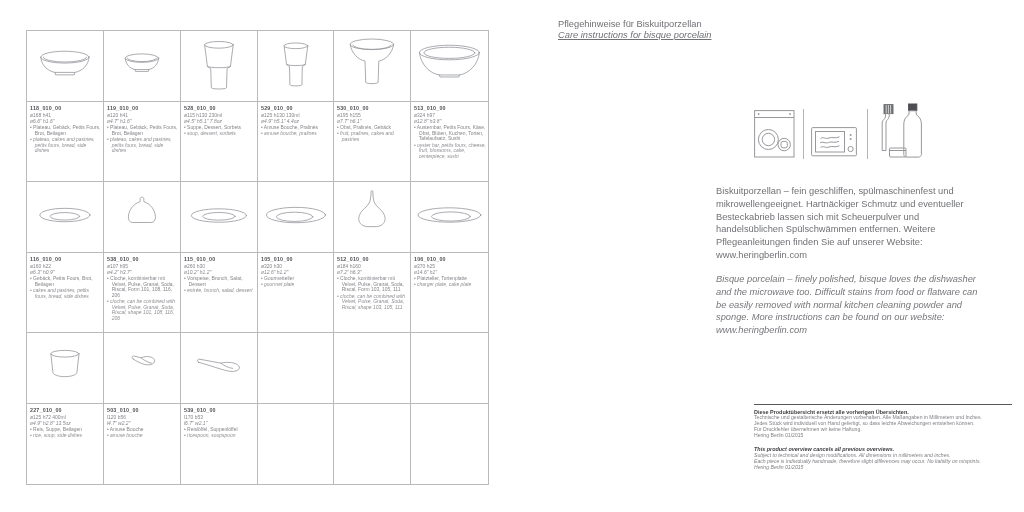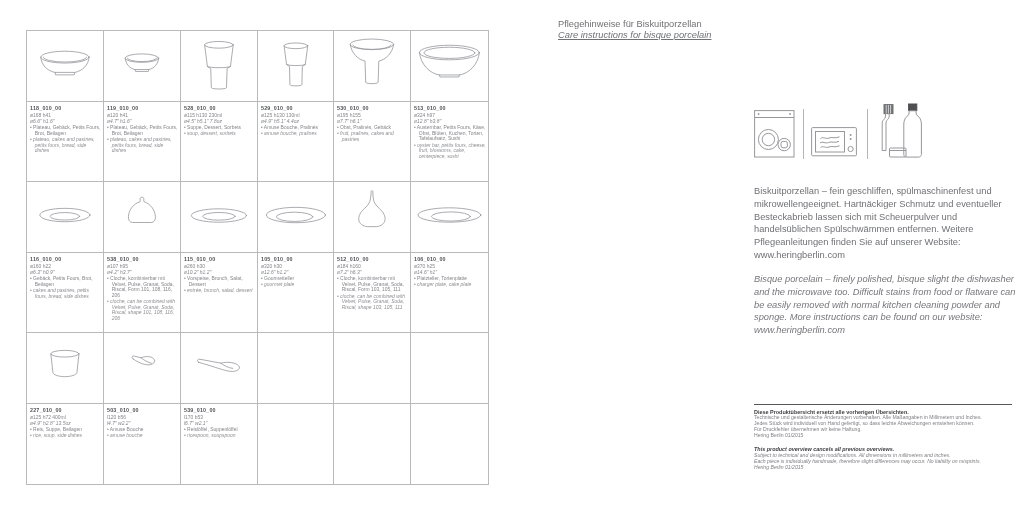--- a/index.html
+++ b/index.html
@@ -37,21 +37,21 @@
   .pdim{margin:0;}
   .pdim.in{font-style:italic;}
   .puse{margin:1px 0 0 0;padding-left:6px;text-indent:-6px;}
   .puse.en{font-style:italic;color:var(--muted2);}
   
   .titleblock{position:absolute;left:538px;top:19px;font-size:9.3px;line-height:10.8px;color:var(--para);margin-left:20px;}
   .titleblock .en{font-style:italic;text-decoration:underline;}
   .careicons{position:absolute;left:754px;top:103px;width:168px;height:56px;}
   .careicons svg{position:absolute;}
   .icon-sep{position:absolute;width:1px;top:6px;height:50px;background:#b3b4b6;}
-  .para{position:absolute;left:754px;width:262px;font-size:9.3px;line-height:12.7px;color:var(--para);}
+  .para{position:absolute;left:716px;width:262px;font-size:9.3px;line-height:12.7px;color:var(--para);}
   .para.de{top:176px;}
   .para.en{top:264px;font-style:italic;color:#76777b;}
   .footnote{position:absolute;left:754px;top:404px;width:258px;}
   .footrule{border-top:1px solid #57585a;height:0;margin-bottom:4px;}
   .fnscale{width:125%;transform:scale(0.8);transform-origin:0 0;
     font-size:6.4px;line-height:7.2px;color:var(--fnline);}
   .fn-head{margin:0;font-weight:bold;color:var(--fnhead);font-size:6.8px;}
   .fn-head.en{margin-top:11px;font-style:italic;}
   .fn-line{margin:0;}
   .fn-line.en{font-style:italic;}
@@ -407,21 +407,21 @@
       <path d="M9.5 10.6 L9.5 13 C9.5 14.5 8.8 15.5 7.8 16.5 C6.8 17.5 6.2 18.5 6.2 20 L6.2 47.5 L10 47.5 L10 20 C10 18.5 10.6 17.5 11.6 16.5 C12.6 15.5 13.2 14.5 13.2 13 L13.2 10.6"></path>
       <rect x="13.5" y="45" width="16.5" height="9" rx="1"></rect>
       <line x1="13.5" y1="47.5" x2="30" y2="47.5"></line>
       <rect x="32.6" y="1" width="8.2" height="6.4" fill="#4e4f52" stroke="#4e4f52"></rect>
       <path d="M33.3 7.8 L32.8 11.8 C29.6 13.8 27.8 17 27.8 21 L27.8 51.5 C27.8 53.1 29.2 54.1 31 54.1 L42.2 54.1 C44 54.1 45.4 53.1 45.4 51.5 L45.4 21 C45.4 17 43.6 13.8 40.4 11.8 L39.9 7.8 Z"></path>
     </g>
   </svg>
 </div>
 
 <p class="para de">Biskuitporzellan – fein geschliffen, spülmaschinenfest und mikrowellengeeignet. Hartnäckiger Schmutz und eventueller Besteckabrieb lassen sich mit Scheuerpulver und handelsüblichen Spülschwämmen entfernen. Weitere Pflegeanleitungen finden Sie auf unserer Website: www.heringberlin.com</p>
-<p class="para en">Bisque porcelain – finely polished, bisque slight the dishwasher and the microwave too. Difficult stains from food or flatware can be easily removed with normal kitchen cleaning powder and sponge. More instructions can be found on our website: www.heringberlin.com</p>
+<p class="para en">Bisque porcelain – finely polished, bisque loves the dishwasher and the microwave too. Difficult stains from food or flatware can be easily removed with normal kitchen cleaning powder and sponge. More instructions can be found on our website: www.heringberlin.com</p>
 
 <div class="footnote">
   <div class="footrule"></div>
   <div class="fnscale">
     <p class="fn-head">Diese Produktübersicht ersetzt alle vorherigen Übersichten.</p>
     <p class="fn-line">Technische und gestalterische Änderungen vorbehalten. Alle Maßangaben in Millimetern und Inches.</p>
     <p class="fn-line">Jedes Stück wird individuell von Hand gefertigt, so dass leichte Abweichungen entstehen können.</p>
     <p class="fn-line">Für Druckfehler übernehmen wir keine Haftung.</p>
     <p class="fn-line">Hering Berlin 01/2015</p>
     <p class="fn-head en">This product overview cancels all previous overviews.</p>

